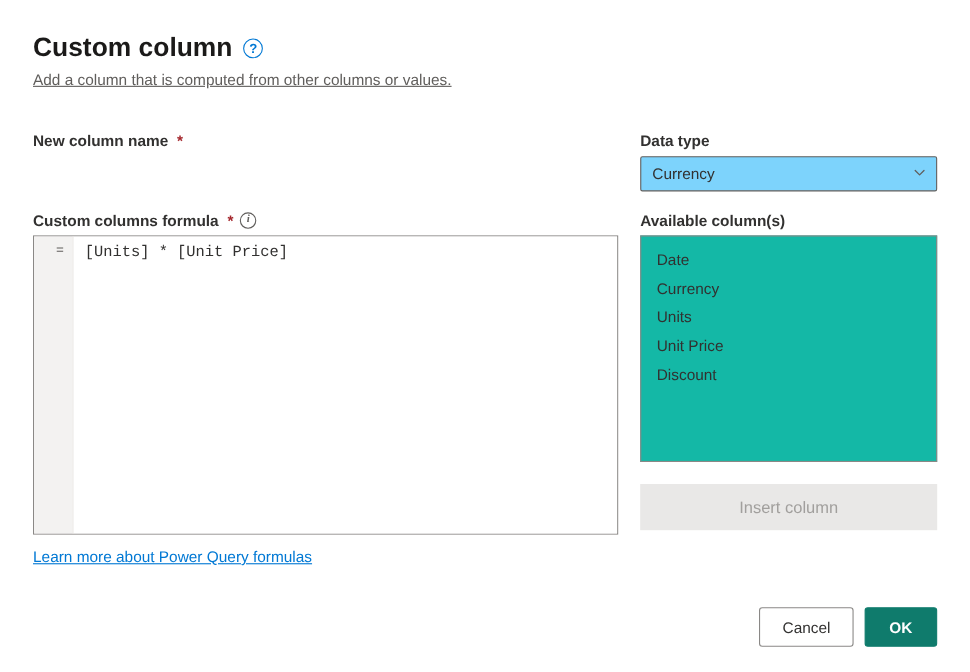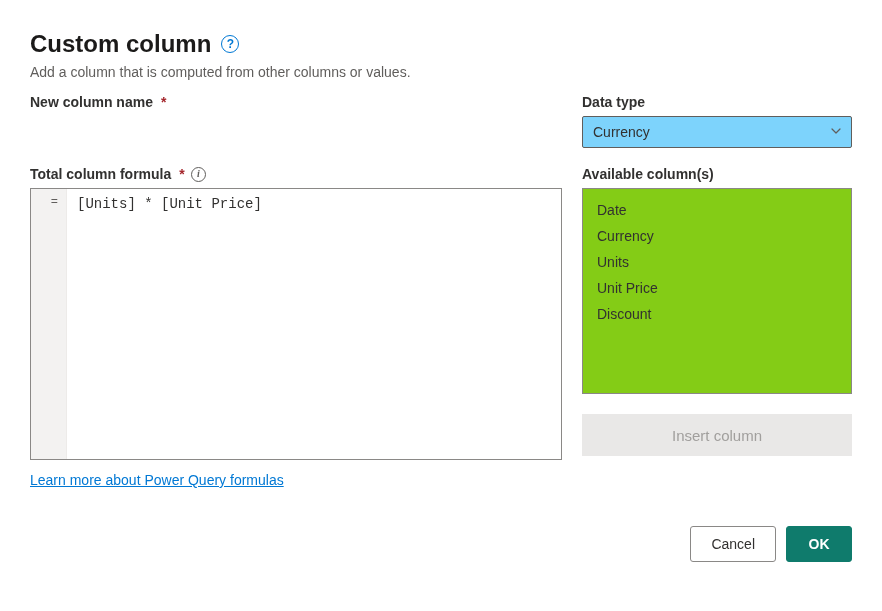--- a/index.html
+++ b/index.html
@@ -36,21 +36,22 @@
       justify-content: center;
       color: #0078d4;
       font-size: 12px;
       font-weight: 600;
       line-height: 1;
       cursor: pointer;
     }
     .dialog-subtitle {
       font-size: 14px;
       color: #605e5c;
-      margin-bottom: 14px;
+      margin-bottom: 40px;
+      text-decoration: underline;
     }
     .form-row {
       display: flex;
       margin-bottom: 18px;
     }
     .col-left {
       flex: 1;
     }
     .col-right {
       width: 270px;
@@ -149,21 +150,21 @@
       font-size: 14px;
       color: #323130;
       outline: none;
       line-height: 1.4;
     }
     .available-panel {
       border: 1px solid #8a8886;
       height: 206px;
       padding: 8px 0;
       overflow-y: auto;
-      background: #84cc16;
+      background: #14b8a6;
     }
     .available-item {
       padding: 5px 14px;
       font-size: 14px;
       color: #323130;
       cursor: pointer;
     }
     .insert-btn {
       margin-top: 20px;
       width: 100%;
@@ -239,21 +240,21 @@
             <path d="M2 4 L6 8 L10 4" stroke="#605e5c" stroke-width="1.2" fill="none" stroke-linecap="round" stroke-linejoin="round"></path>
           </svg>
       </span>
     </div>
   </div>
 </div>
 
 <div class="formula-row">
   <div class="col-left">
     <div class="field-label">
-      <span>Total column formula</span>
+      <span>Custom columns formula</span>
       <span class="required">*</span>
       <span class="info-icon">i</span>
     </div>
     <div class="formula-editor">
       <div class="formula-gutter">=</div>
       <textarea class="formula-textarea" spellcheck="false" style="">[Units] * [Unit Price]</textarea>
     </div>
     <a class="learn-link">Learn more about Power Query formulas</a>
   </div>
   <div class="col-right">

